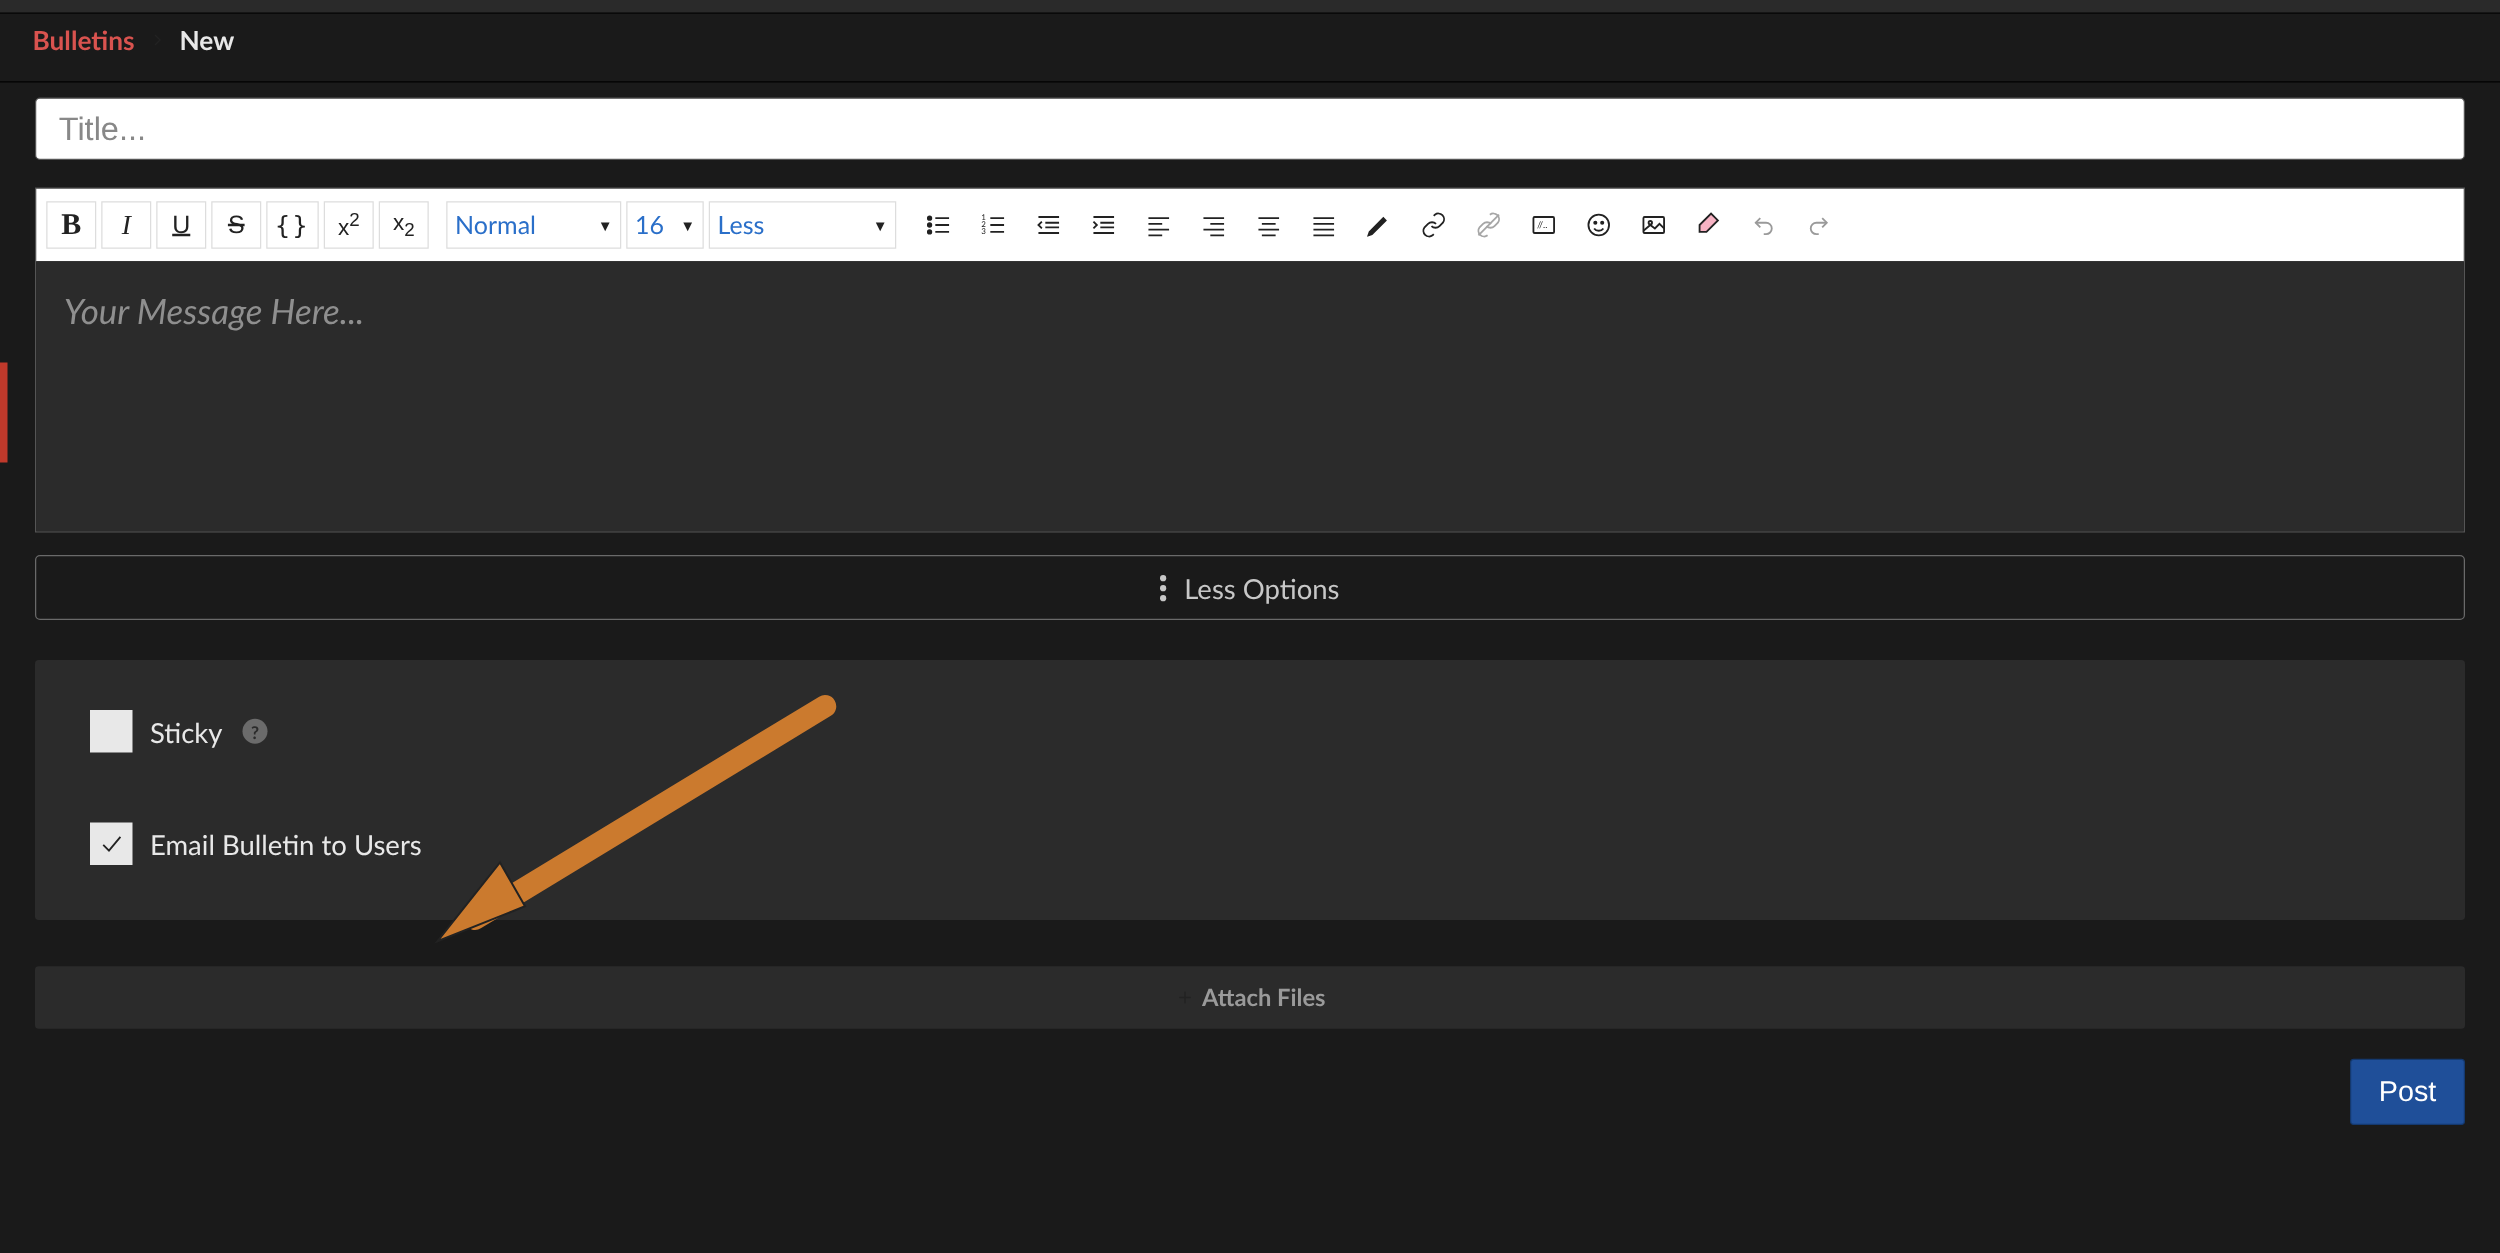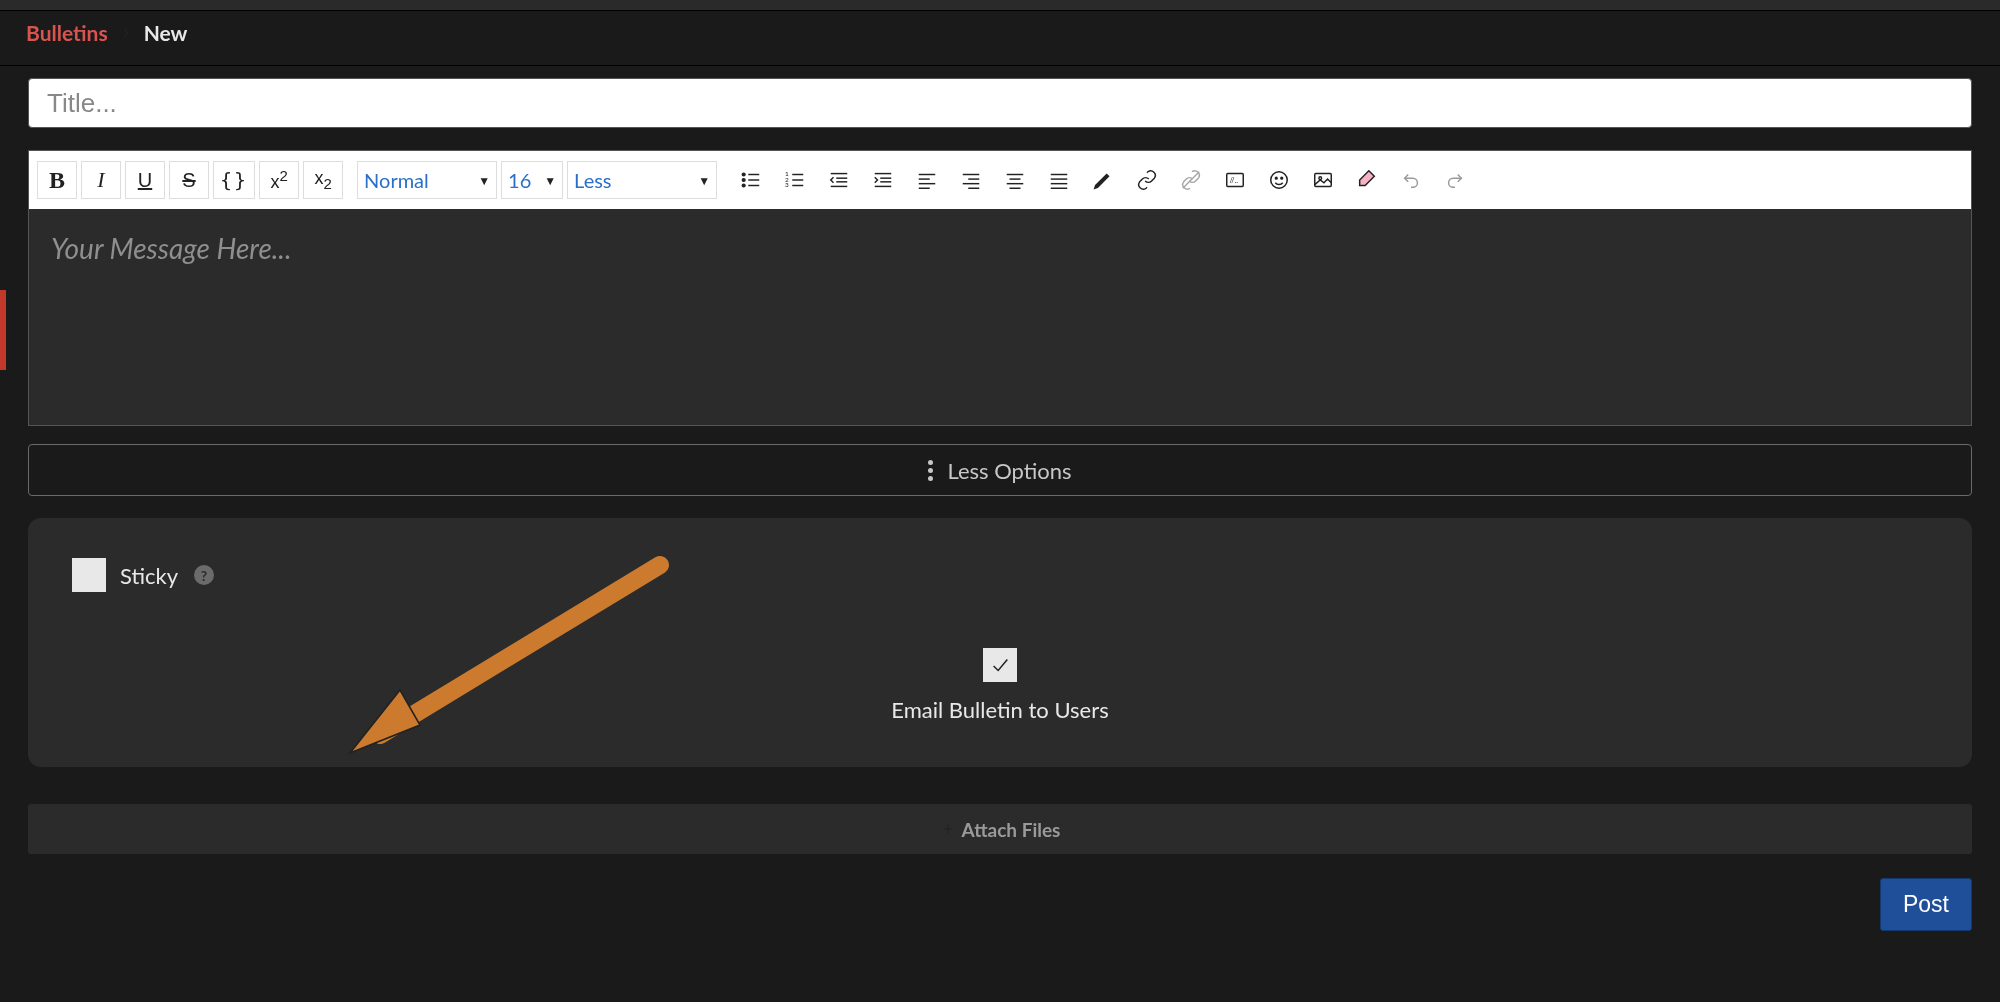--- a/index.html
+++ b/index.html
@@ -102,34 +102,34 @@
     height: 52px;
     display: flex;
     align-items: center;
     justify-content: center;
     gap: 8px;
     font-size: 22px;
     color: #c7c7c7;
     cursor: pointer;
   }
   .options-panel {
-    margin-top: 22px;
+    margin-top: 32px;
     background: #2b2b2b;
-    border-radius: 13px;
+    border-radius: 3px;
     padding: 40px 44px 44px 44px;
   }
   .opt-row {
     display: flex;
     align-items: center;
     gap: 14px;
     margin-bottom: 56px;
     font-size: 22px;
     color: #e8e8e8;
   }
-  .opt-row:last-child { margin-bottom: 0; flex-direction: column; }
+  .opt-row:last-child { margin-bottom: 0; }
   .cbox {
     width: 34px; height: 34px;
     background: #e8e8e8;
     border: none;
     display:flex; align-items:center; justify-content:center;
     cursor:pointer;
   }
   .cbox.checked svg { display:block; }
   .cbox svg { display:none; width:22px; height:22px; }
   .help-icon {

